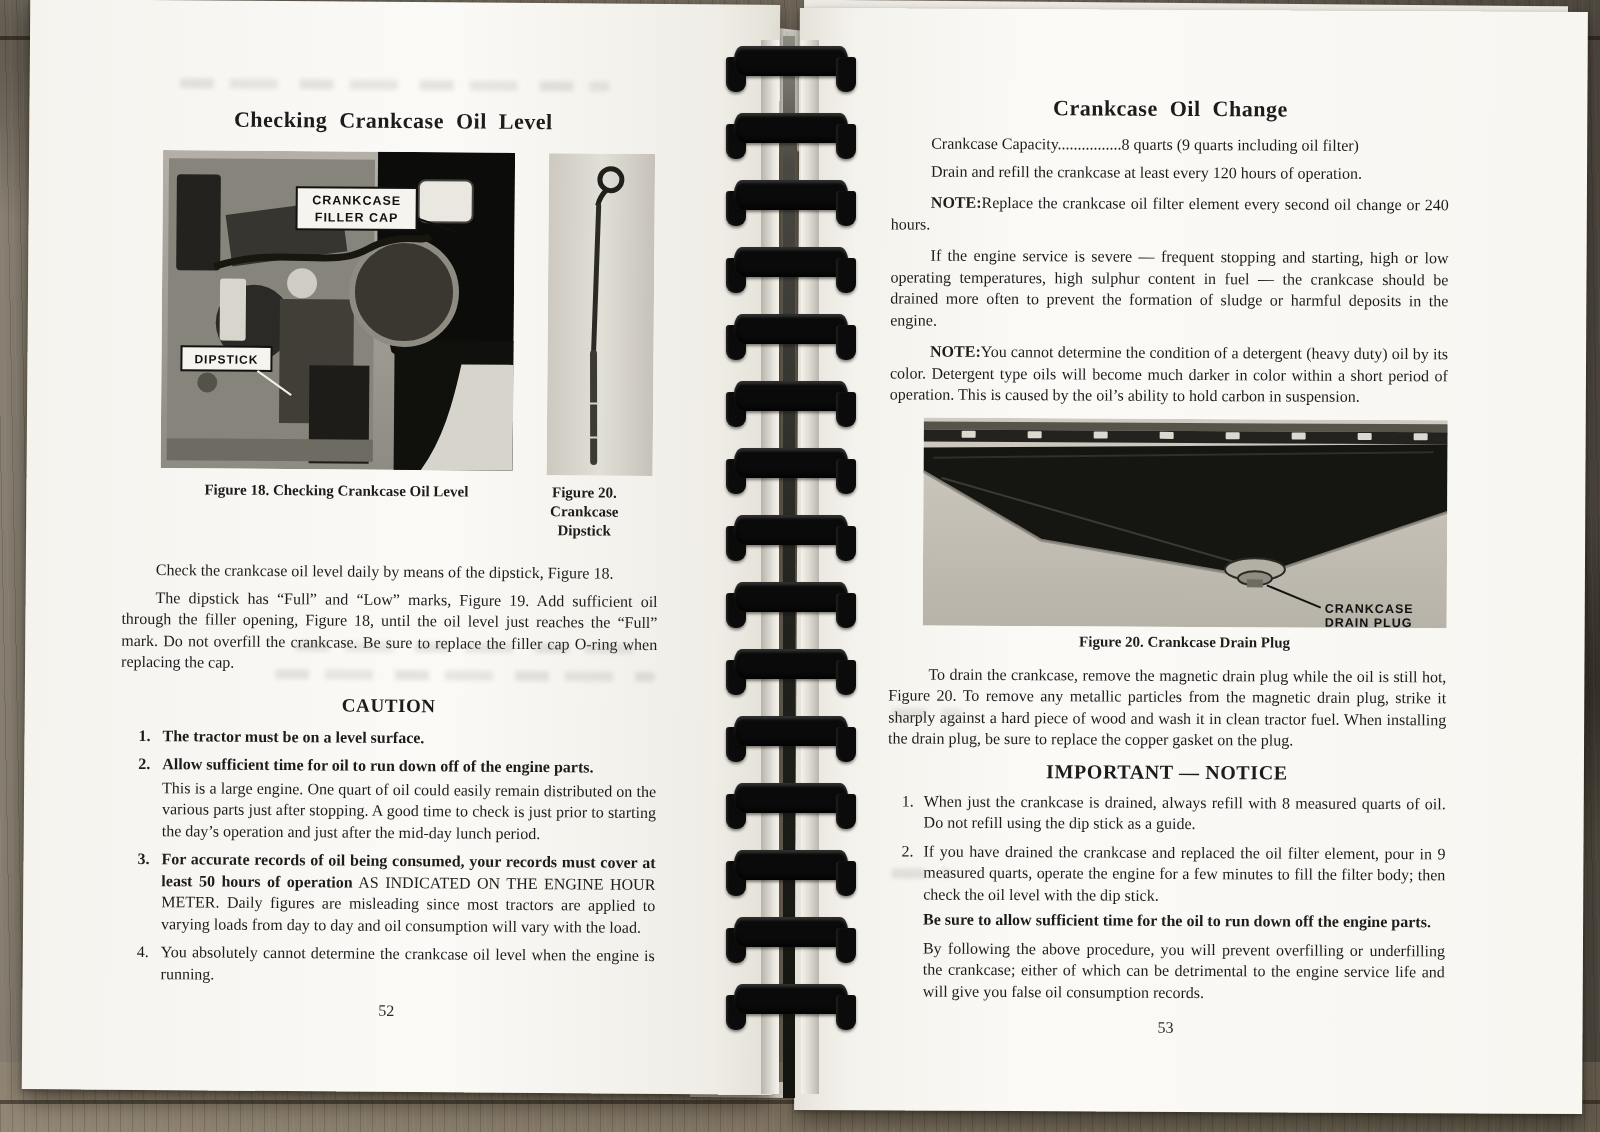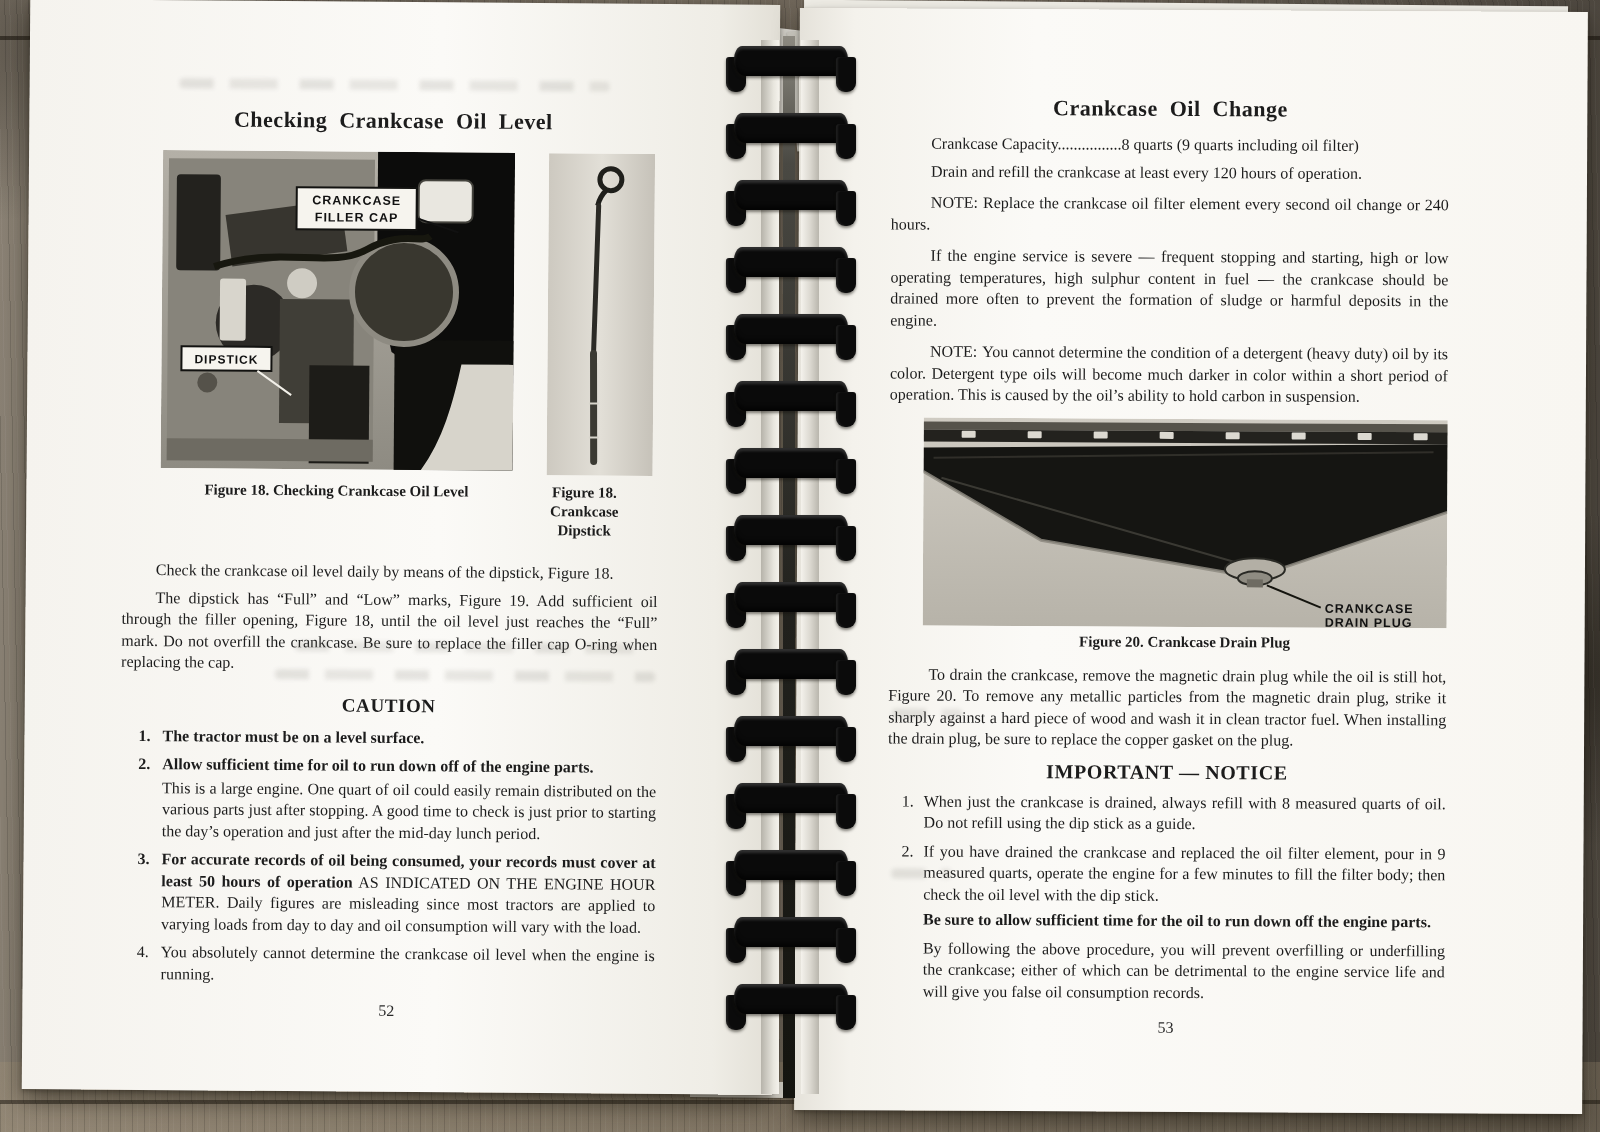--- a/index.html
+++ b/index.html
@@ -37,21 +37,21 @@
     background:linear-gradient(90deg,#e5e2da 0%,#f4f2ec 7%,#fbfaf7 30%,#f8f6f1 100%);}
   .pl-inner{padding:106px 118px 0 96px;}
   .pr-inner{padding:86px 138px 0 92px;}
 
   
   .pg-title{font-size:22px;font-weight:bold;text-align:center;letter-spacing:.5px;word-spacing:6px;margin:0;}
   .para{font-size:16px;line-height:21.5px;text-align:justify;text-indent:34px;margin:0 0 6px 0;}
   .pr-inner .para{text-indent:40px;}
   .line{font-size:16px;line-height:21.5px;margin:0 0 6px 0;text-indent:40px;white-space:nowrap;}
   .b{font-weight:bold;}
-  .note-label{font-weight:normal;margin-right:5px;}
+  .note-label{font-weight:bold;}
   .sec-head{font-size:19px;font-weight:bold;text-align:center;letter-spacing:.6px;margin:20px 0 10px 0;}
   .sec-head.imp{font-size:20px;margin:10px 0 8px 0;}
   .olist{margin:0;}
   .oitem{display:flex;margin:0 0 7px 0;}
   .oitem .num{flex:0 0 30px;text-align:right;margin-right:12px;font-size:16px;line-height:21.5px;}
   .oitem .itxt{flex:1;font-size:16px;line-height:21.5px;text-align:justify;}
   .sub{margin:2px 0 7px 42px;font-size:16px;line-height:21.5px;text-align:justify;}
   .pr-inner .oitem .num{flex-basis:26px;margin-right:10px;}
   .pr-inner .sub{margin-left:36px;}
   .caps{font-weight:normal;}
@@ -162,21 +162,21 @@
             <path d="M46,200 L47,308" stroke="#3b3a33" stroke-width="7" fill="none" stroke-linecap="round"></path>
             <line x1="42" y1="250" x2="52" y2="250" stroke="#d8d5cc" stroke-width="2"></line>
             <line x1="42" y1="284" x2="52" y2="284" stroke="#d8d5cc" stroke-width="2"></line>
           </svg>
         </div>
       </div>
 
       <div class="caprow">
         <div class="figcap cap18">Figure 18.   Checking Crankcase Oil Level</div>
         <div class="figcap cap19">
-          <div>Figure 18.   Crankcase</div>
+          <div>Figure 20.   Crankcase</div>
           <div>Dipstick</div>
         </div>
       </div>
 
       <p class="para" style="margin-top:22px">Check the crankcase oil level daily by means of the dipstick, Figure 18.</p>
       <p class="para">The dipstick has “Full” and “Low” marks, Figure 19. Add sufficient oil through the filler opening, Figure 18, until the oil level just reaches the “Full” mark. Do not overfill the crankcase. Be sure to replace the filler cap O-ring when replacing the cap.</p>
 
       <h2 class="sec-head">CAUTION</h2>
 
       <div class="olist">

